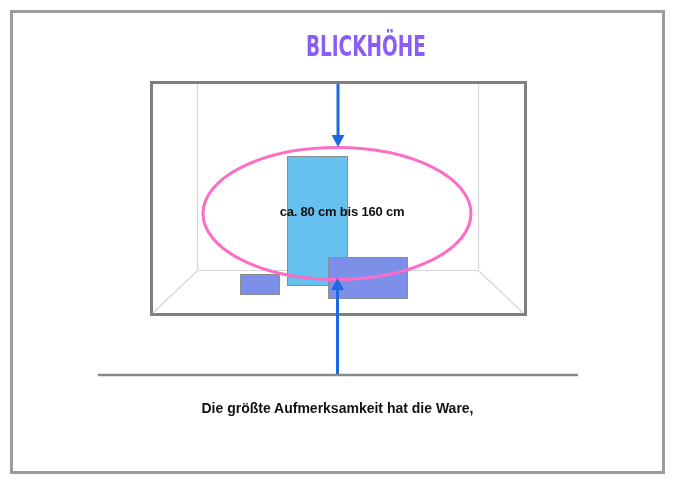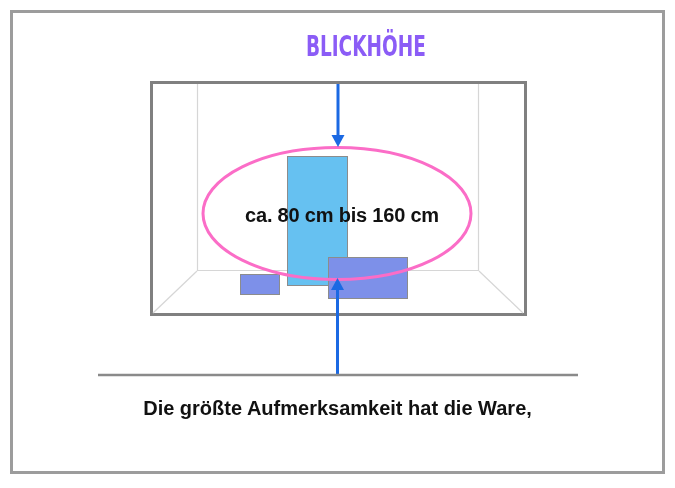--- a/index.html
+++ b/index.html
@@ -14,25 +14,25 @@
   #title{
     position:absolute;left:10px;top:30px;width:655px;text-align:center;
     font-family:"DejaVu Sans",sans-serif;font-weight:bold;font-size:28px;color:#8b5cf6;
     letter-spacing:0px;white-space:nowrap;margin-left:28px;
   }
   #title .condense{display:inline-block;transform:scaleX(0.66);transform-origin:center;}
   #diagram-svg{position:absolute;left:0;top:0;width:675px;height:488px;}
   .product{stroke:#8c8c8c;stroke-width:1px;}
   #eye-level-label{
     position:absolute;left:222px;top:204px;width:240px;text-align:center;
-    font-weight:bold;font-size:20px;color:#111;letter-spacing:-0.2px;white-space:nowrap;
+    font-weight:bold;font-size:13px;color:#111;letter-spacing:-0.2px;white-space:nowrap;
   }
   #caption{
     position:absolute;left:10px;top:397px;width:655px;text-align:center;
-    font-weight:bold;font-size:20px;line-height:22px;color:#111;
+    font-weight:bold;font-size:14px;line-height:22px;color:#111;
   }
 </style>
 </head>
 <body>
 
 <div id="canvas">
 
   <div id="outer-border"></div>
 
   <div id="title">

